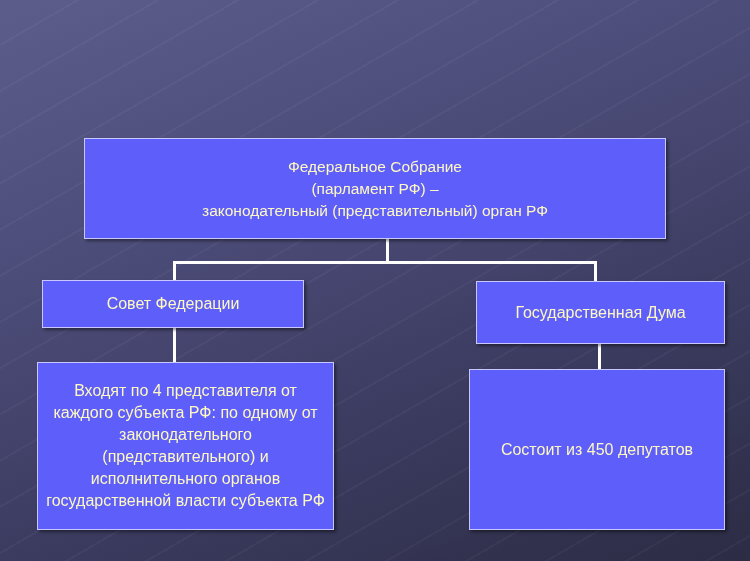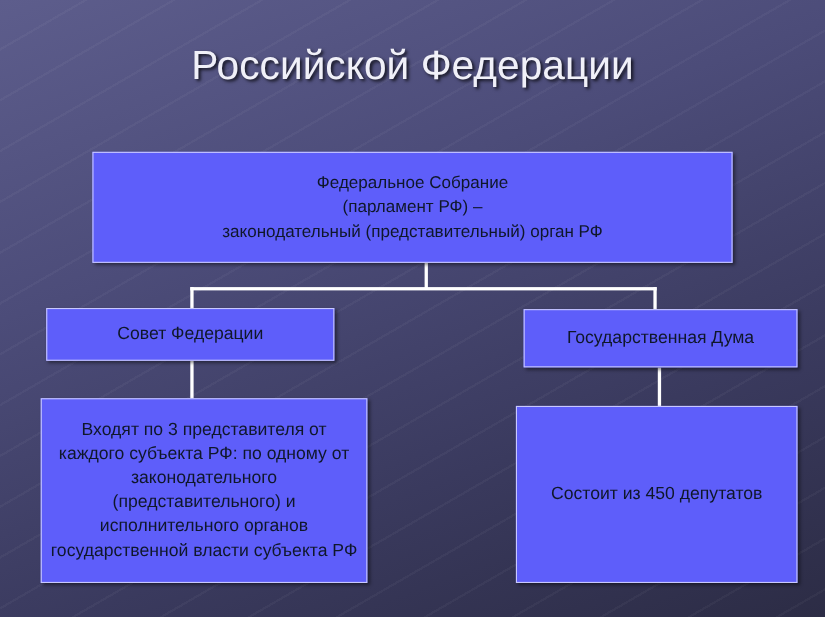--- a/index.html
+++ b/index.html
@@ -15,39 +15,38 @@
       repeating-linear-gradient(150deg, rgba(255,255,255,0.00) 0 38px, rgba(255,255,255,0.035) 38px 40px);
   }
   .title {
     position: absolute; left: 0; top: 38px; width: 750px; text-align: center;
     color: #f0f0f8; font-size: 37px; line-height: 44px;
     text-shadow: 2px 2px 3px rgba(0,0,0,0.75);
   }
   .box {
     position: absolute; box-sizing: border-box;
     background: #5e5efa; border: 1px solid #c8c8ff;
-    color: #0f172a; text-align: center;
+    color: #fef9c3; text-align: center;
     display: flex; align-items: center; justify-content: center;
     box-shadow: 2px 2px 3px rgba(0,0,0,0.45);
   }
   .box span { white-space: pre-line; }
   .b-main { left: 84px; top: 138px; width: 582px; height: 101px; font-size: 15.5px; line-height: 22px; }
   .b-sovet { left: 42px; top: 280px; width: 262px; height: 48px; font-size: 16px; }
-  .b-duma { left: 476px; top: 281px; width: 249px; height: 53px; font-size: 16px; }
+  .b-duma { left: 476px; top: 281px; width: 249px; height: 63px; font-size: 16px; }
   .b-sovet-desc { left: 37px; top: 362px; width: 297px; height: 168px; font-size: 16px; line-height: 22px; padding: 0 6px; }
   .b-duma-desc { left: 469px; top: 369px; width: 256px; height: 161px; font-size: 16px; }
   .line { position: absolute; background: #ffffff; }
 </style>
 </head>
 <body>
 
 <div class="bg-dots"></div>
 
 <div class="title">
-  <div>Российской Федерации</div>
 </div>
 
 <div class="line" style="left:386px; top:239px; width:3px; height:24px;"></div>
 <div class="line" style="left:173px; top:261px; width:424px; height:3px;"></div>
 <div class="line" style="left:173px; top:261px; width:3px; height:20px;"></div>
 <div class="line" style="left:594px; top:261px; width:3px; height:21px;"></div>
 <div class="line" style="left:173px; top:328px; width:3px; height:36px;"></div>
 <div class="line" style="left:598px; top:334px; width:3px; height:36px;"></div>
 
 <div class="box b-main">
@@ -58,18 +57,18 @@
 
 <div class="box b-sovet">
   <span>Совет Федерации</span>
 </div>
 
 <div class="box b-duma">
   <span>Государственная Дума</span>
 </div>
 
 <div class="box b-sovet-desc">
-  <span>Входят по 3 представителя от каждого субъекта РФ: по одному от законодательного (представительного) и исполнительного органов государственной власти субъекта РФ</span>
+  <span>Входят по 4 представителя от каждого субъекта РФ: по одному от законодательного (представительного) и исполнительного органов государственной власти субъекта РФ</span>
 </div>
 
 <div class="box b-duma-desc">
   <span>Состоит из 450 депутатов</span>
 </div>
 
 </body></html>

